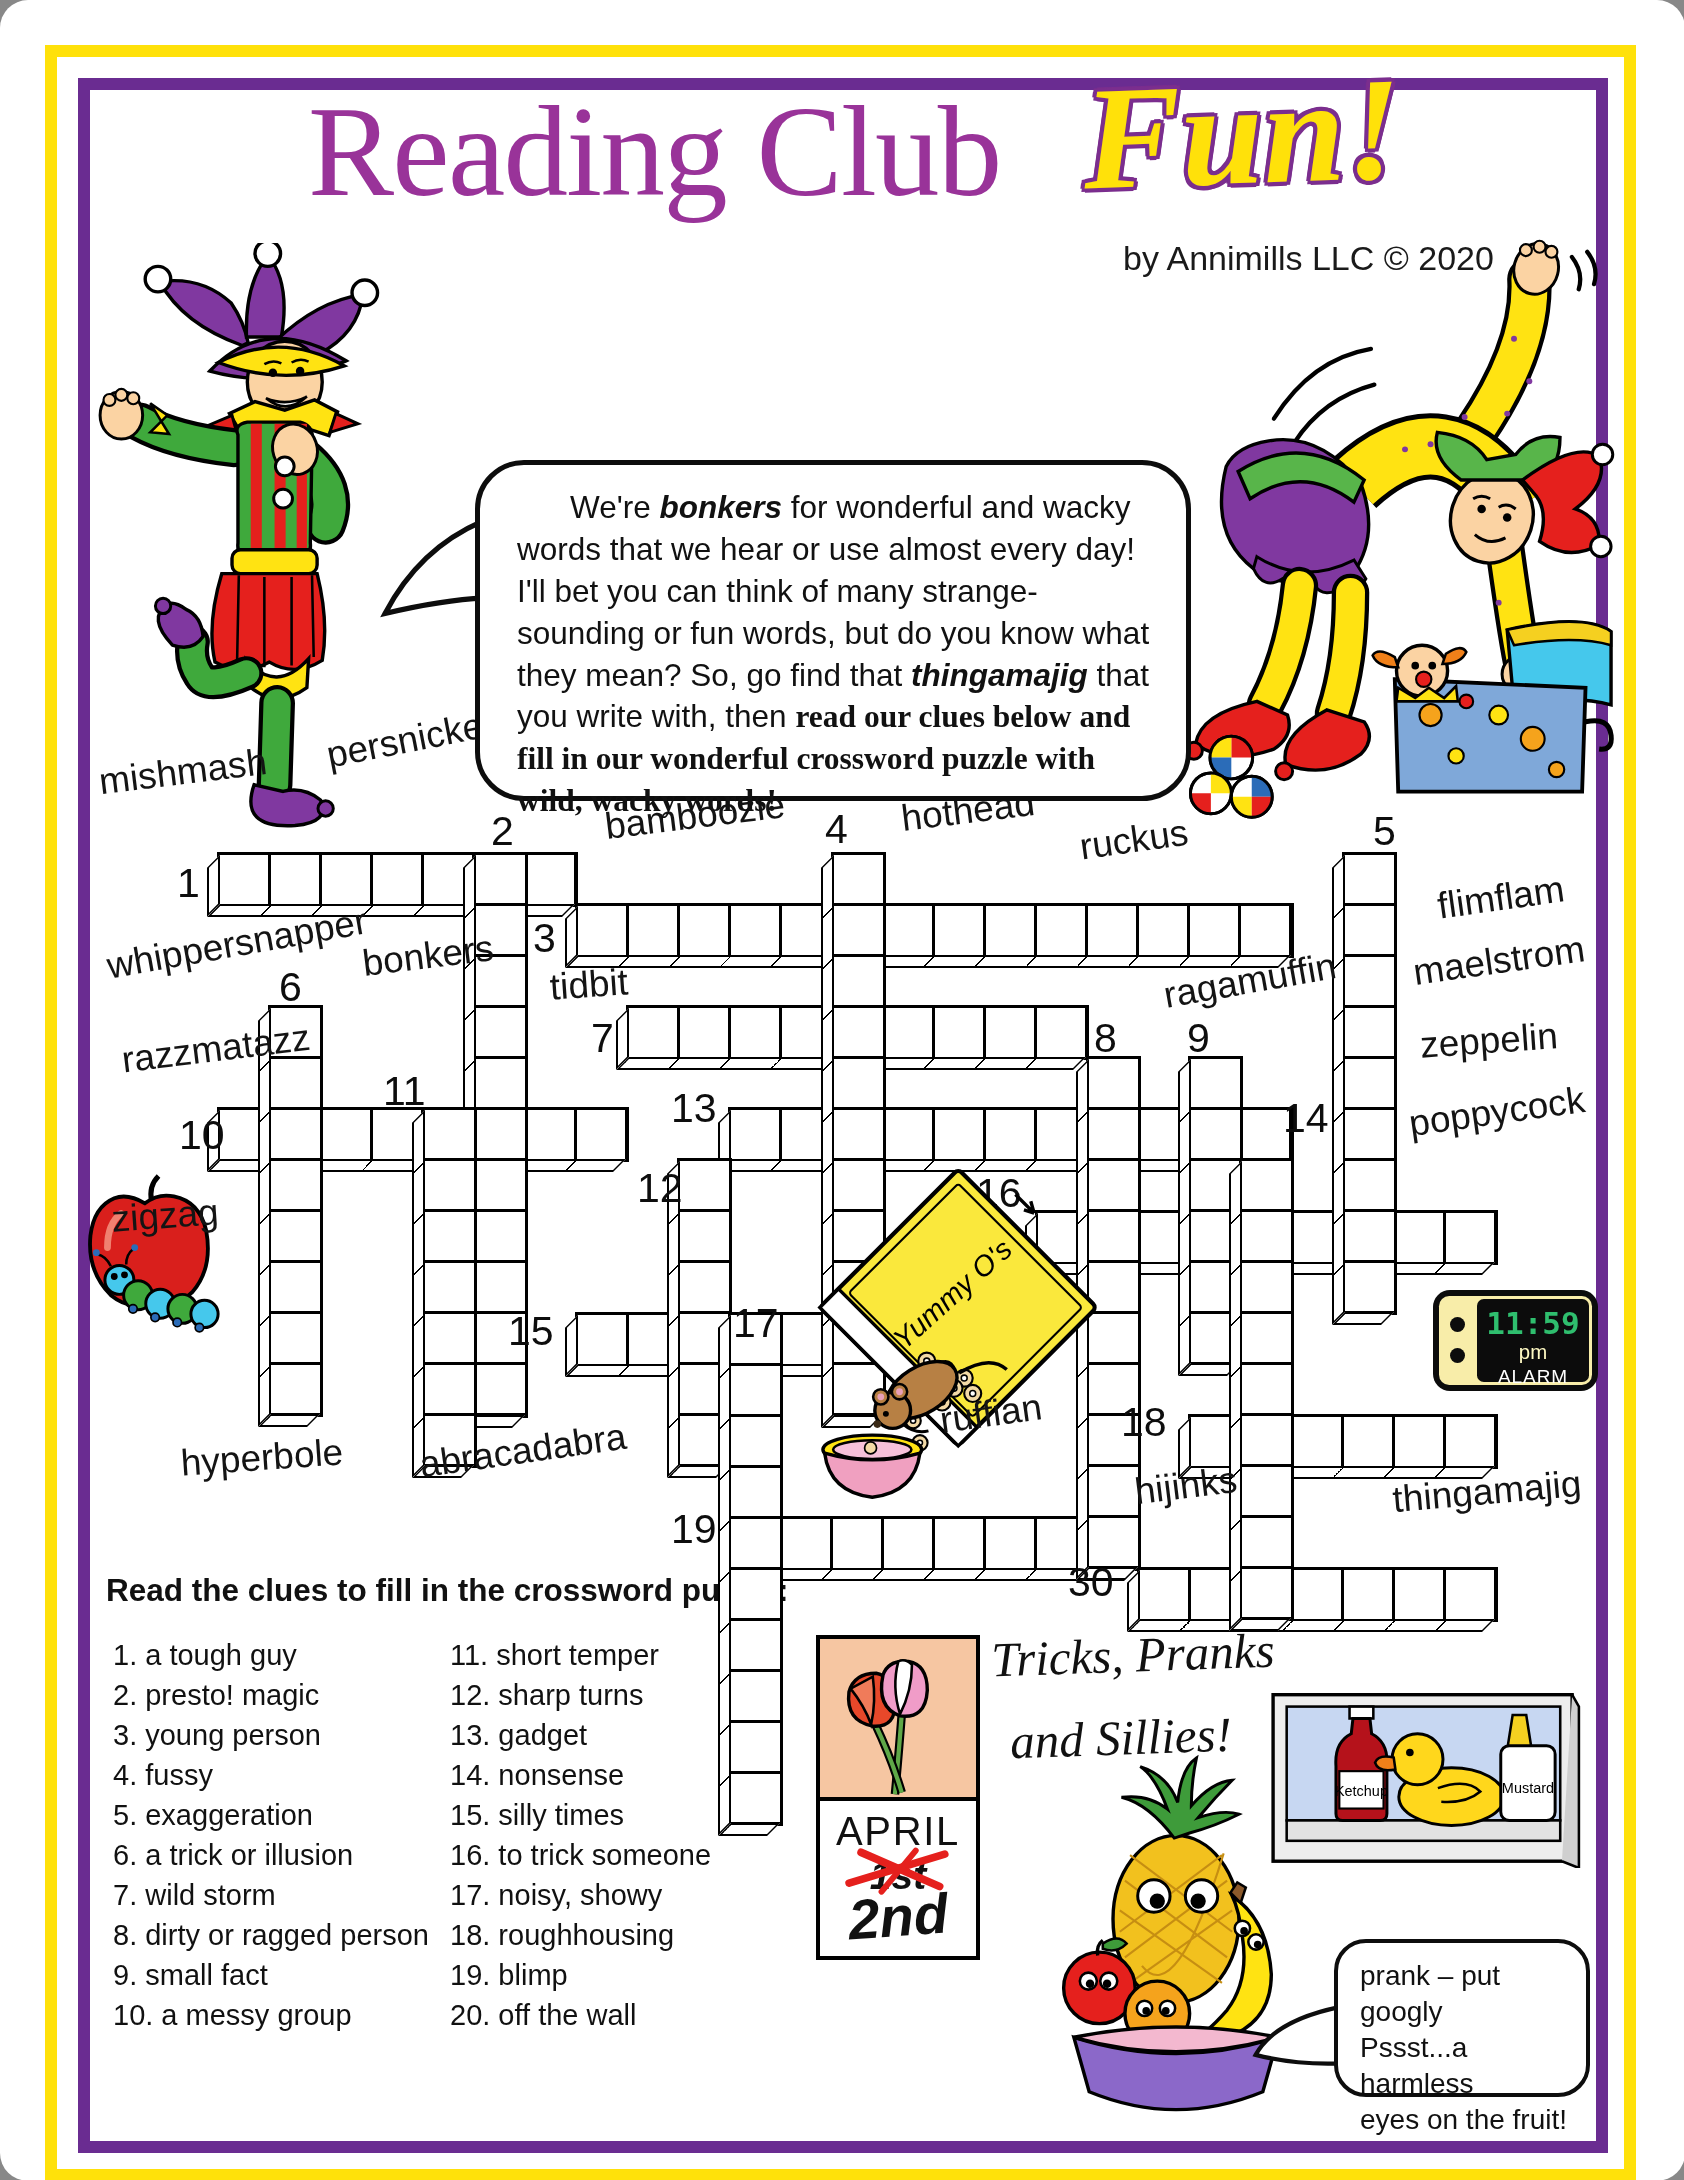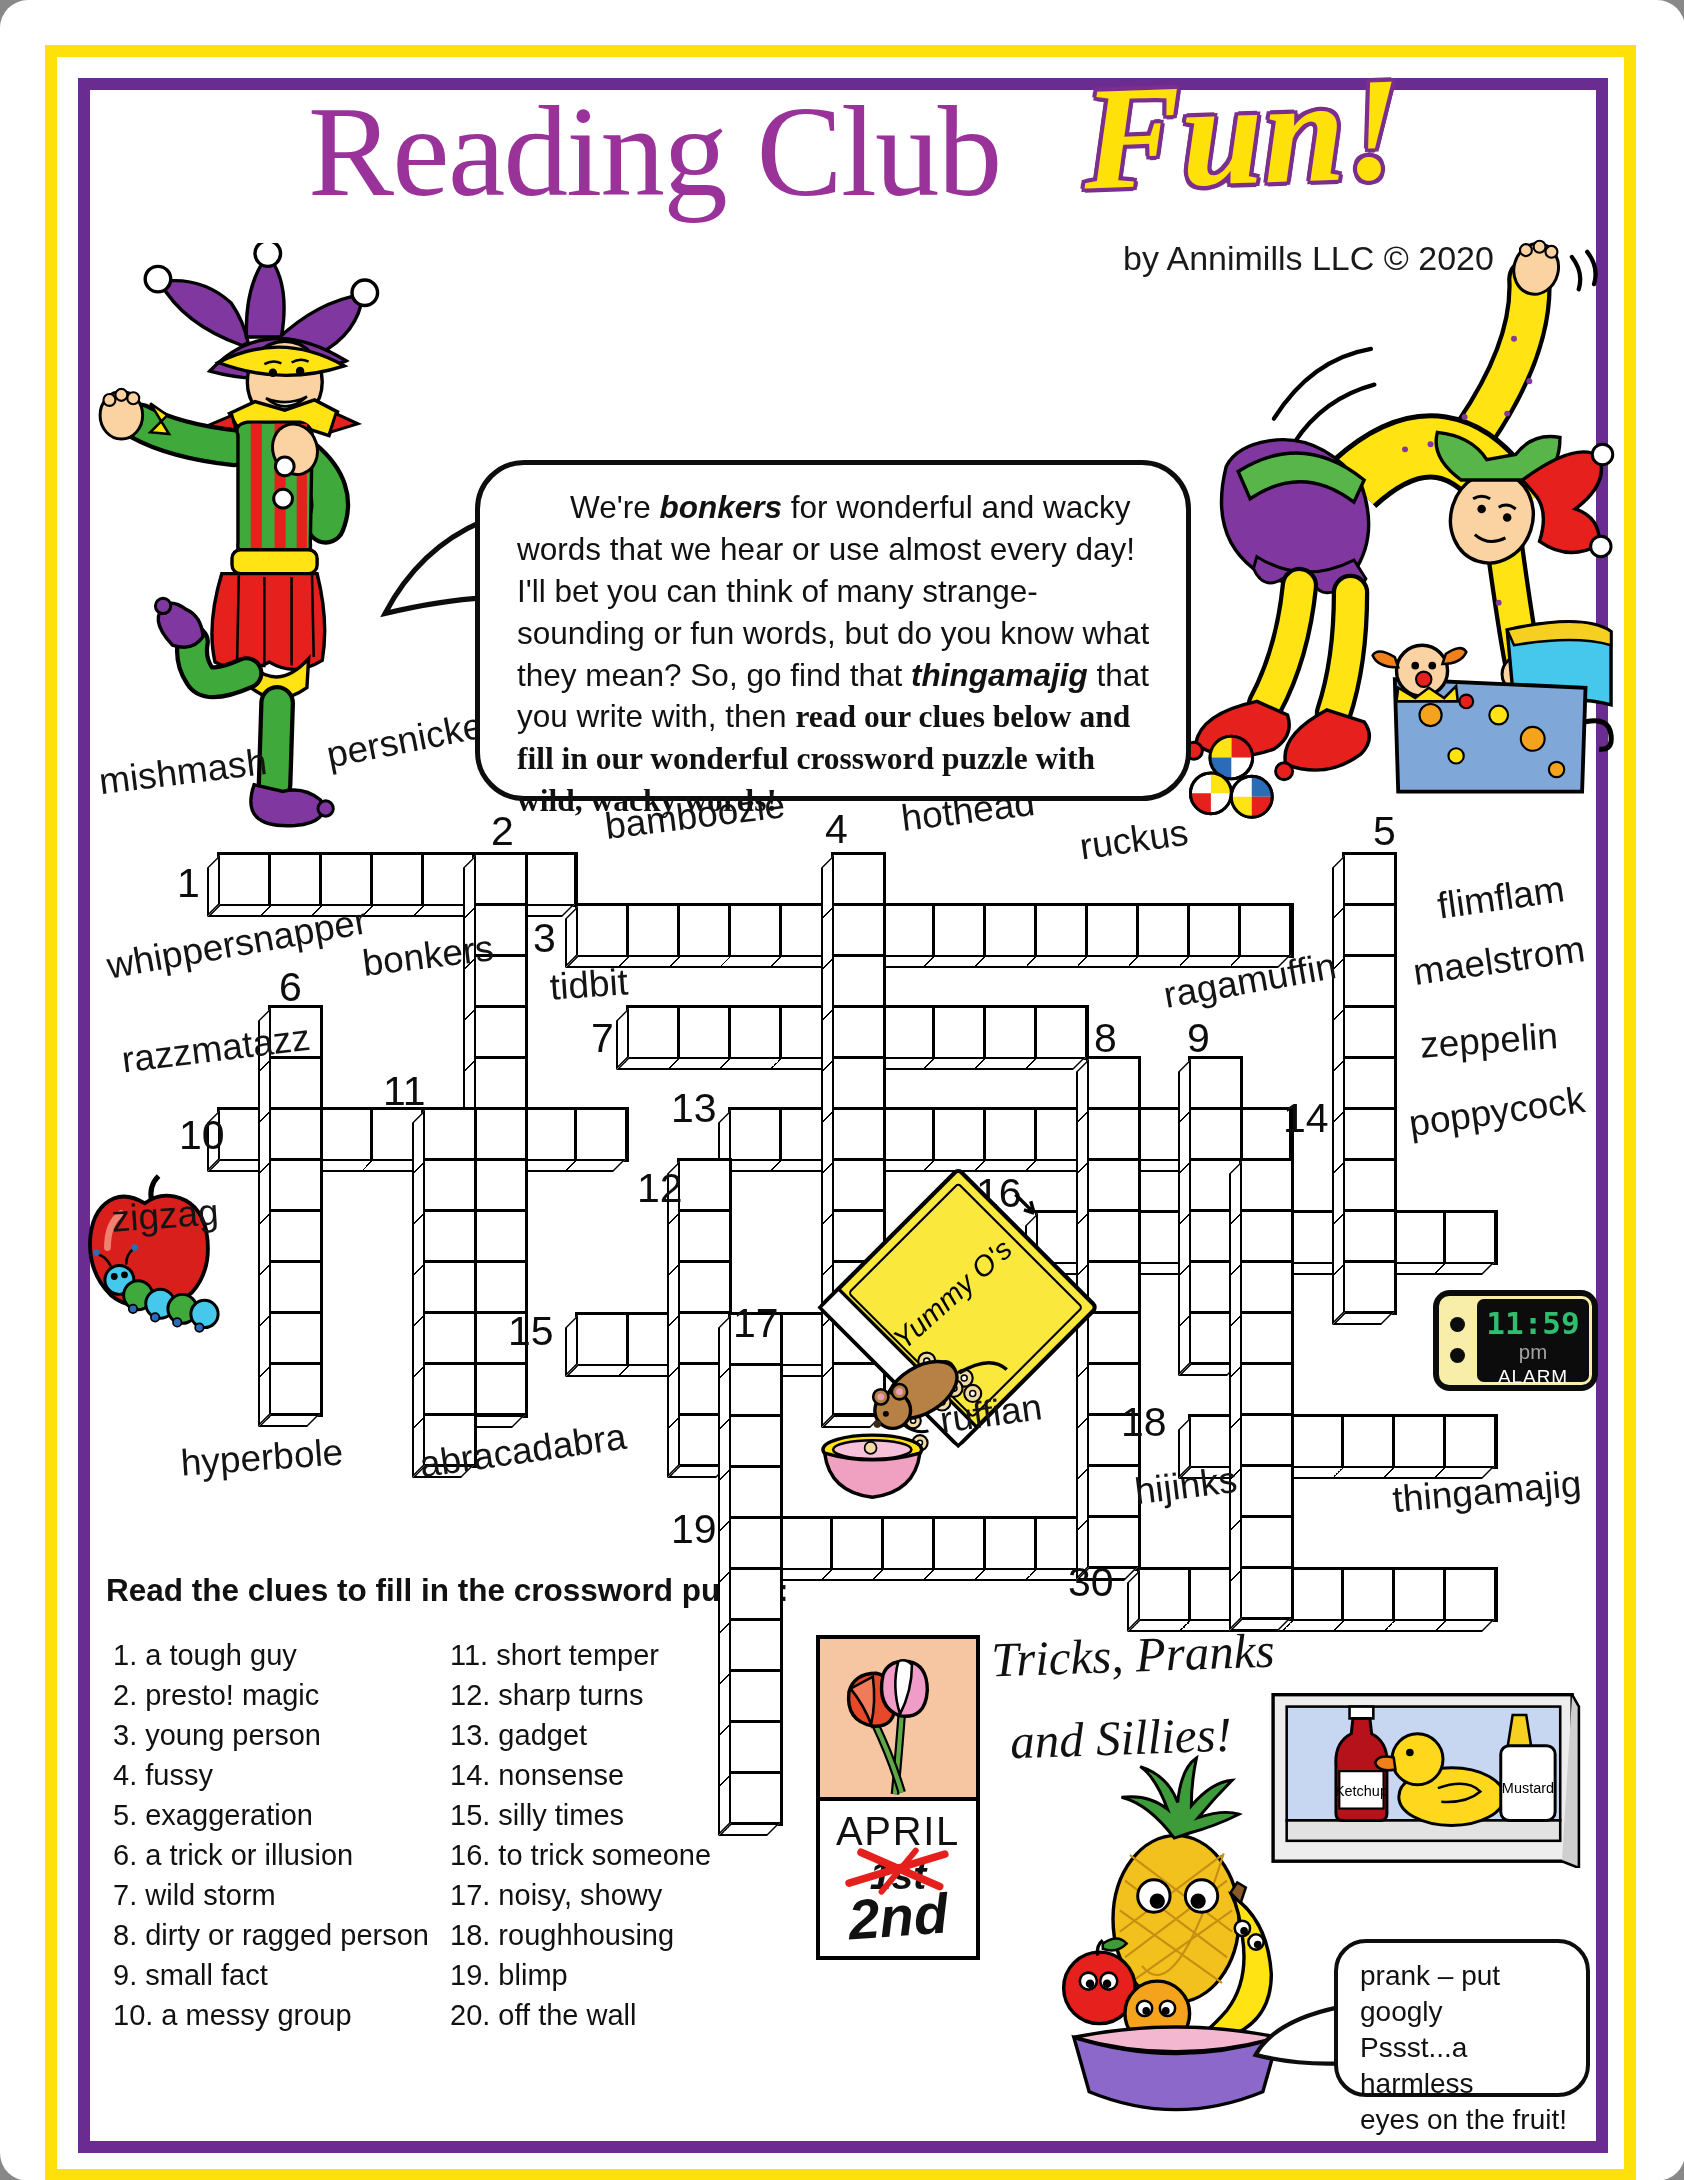--- a/index.html
+++ b/index.html
@@ -46,21 +46,21 @@
   #clues-left{left:113px;} #clues-right{left:450px;}
   
   .clock{position:absolute;left:1433px;top:1290px;width:165px;height:101px;background:#0c0c0c;
          border-radius:17px;z-index:6;}
   .clock .face{position:absolute;left:6px;top:6px;width:153px;height:89px;background:#F8EDA9;border-radius:10.2px;}
   .clock .dot{position:absolute;width:15.3px;height:15.3px;border-radius:50%;background:#0c0c0c;left:17px;}
   .clock .screen{position:absolute;left:44px;top:8.5px;width:112px;height:83px;background:#0c0c0c;border-radius:6.8px;
                  text-align:center;}
   .clock .time{font-family:"DejaVu Sans Mono",monospace;font-weight:bold;font-size:31px;color:#2FBE6E;
                display:inline-block;margin-top:6.8px;}
-  .clock .ampm{font-size:20.4px;color:#a3a3a3;}
+  .clock .ampm{font-size:20.4px;color:#fef9c3;}
   .clock .alarm{font-size:19px;color:#fff;letter-spacing:0.9px;margin-top:1.7px;}
   
   .calendar{position:absolute;left:816px;top:1635px;width:164px;height:325px;border:4.3px solid #000;
             box-sizing:border-box;background:#fff;z-index:6;}
   .cal-pic{position:absolute;left:0;top:0;width:100%;height:162px;background:#F6C6A2;
            border-bottom:4.3px solid #000;box-sizing:border-box;}
   .cal-month{position:absolute;top:170px;width:100%;text-align:center;font-size:40px;letter-spacing:1.7px;}
   .cal-first{position:absolute;left:0;top:215px;width:100%;text-align:center;
              font-size:39px;font-weight:bold;font-style:italic;}
   .cal-second{position:absolute;left:0;top:245px;width:100%;text-align:center;

